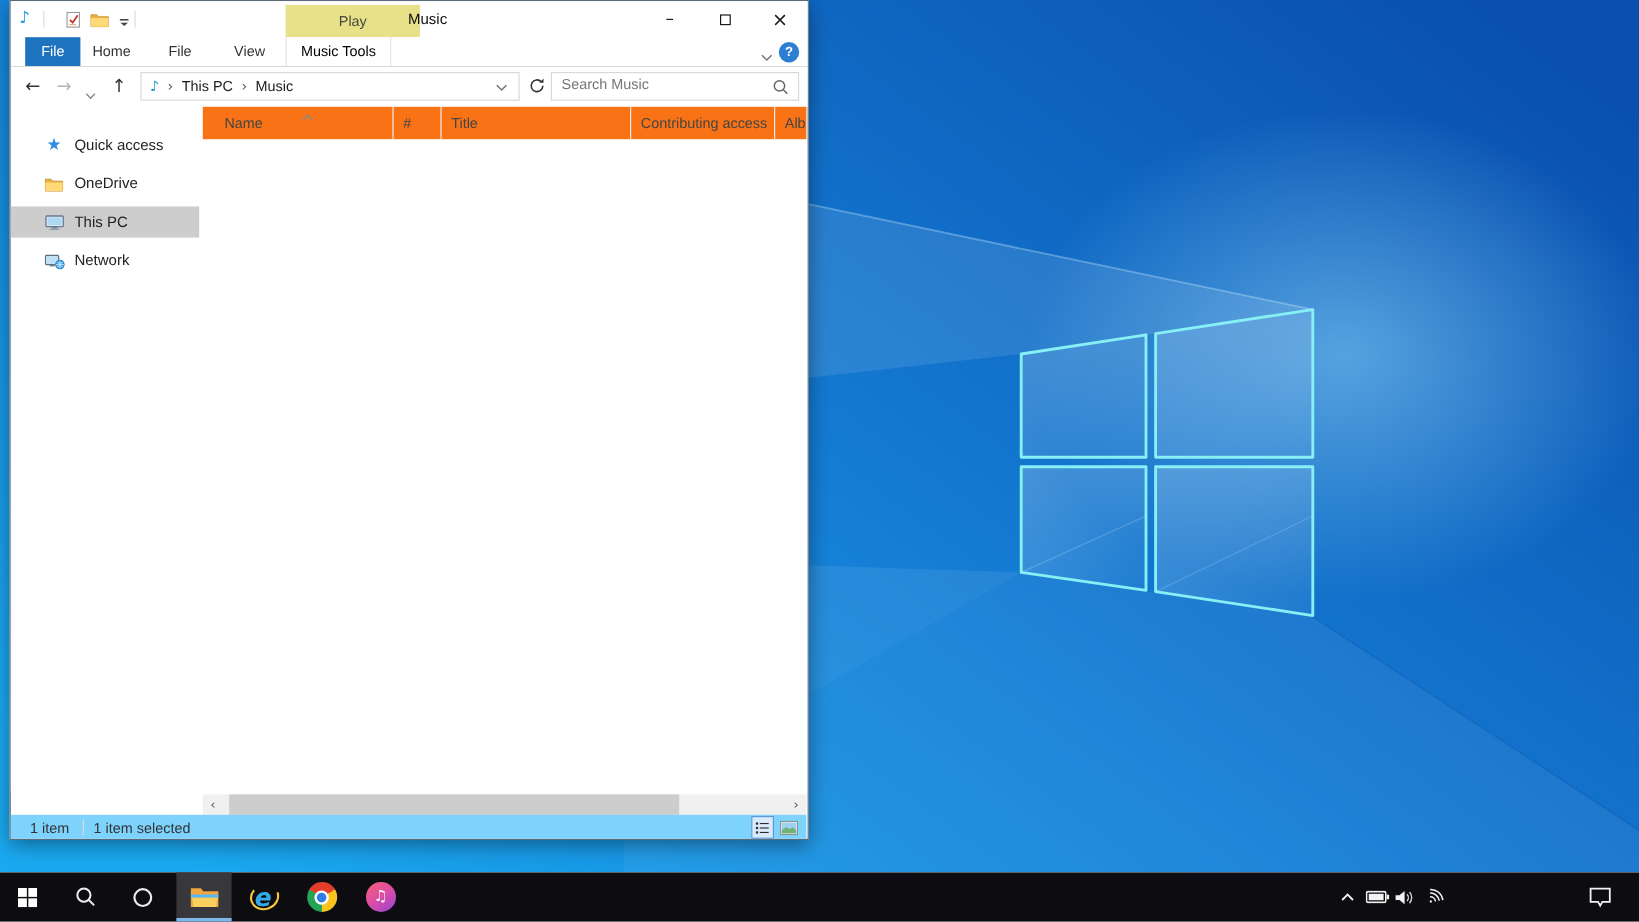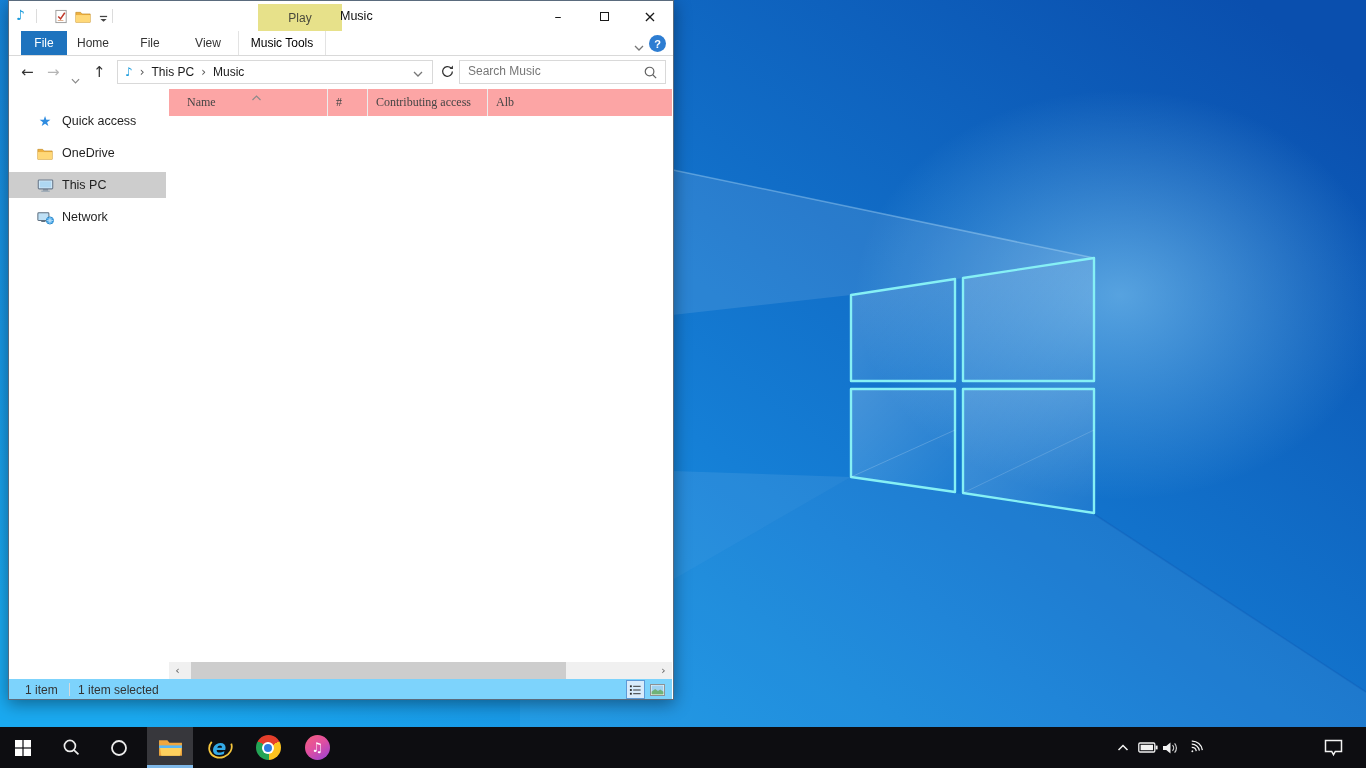--- a/index.html
+++ b/index.html
@@ -12,22 +12,22 @@
 
   
   .window { position:absolute; left:8px; top:0; width:666px; height:700px;
     background:#fff; border:1px solid #5a6b7d; box-shadow:0 4px 16px rgba(0,0,0,.4); }
 
   
   .titlebar { position:absolute; left:0; top:0; right:0; height:30px; background:#fff; }
   .win-icon { position:absolute; left:7px; top:6px; font-size:14px; color:#1a9bdc; }
   .tb-sep { position:absolute; top:8px; width:1px; height:14px; background:#dcdcdc; }
   .qat-btn { position:absolute; top:7px; width:16px; height:16px; display:flex; align-items:center; justify-content:center; }
-  .play-tab { position:absolute; left:229px; top:3px; width:84px; height:27px; background:#e7e18a;
-    color:#4a4a3c; font-size:12px; display:flex; align-items:center; justify-content:center;margin-left:20px; }
+  .play-tab { position:absolute; left:229px; top:3px; width:112px; height:27px; background:#e7e18a;
+    color:#4a4a3c; font-size:12px; display:flex; align-items:center; justify-content:center; }
   .window-title { position:absolute; left:331px; top:8px; font-size:12.5px; color:#0f0f0f; }
   .win-controls { position:absolute; right:0; top:0; display:flex; }
   .win-btn { width:46px; height:30px; display:flex; align-items:center; justify-content:center; color:#1a1a1a; font-size:14px; }
   .maximize-glyph { width:9px; height:9px; border:1px solid #1a1a1a; }
 
   
   .tabs-row { position:absolute; top:30px; left:0; right:0; height:25px; background:#fff;
     border-bottom:1px solid #d9d9d9; font-size:12px; }
   .tab { position:absolute; top:0; height:24px; display:flex; align-items:center; justify-content:center; color:#333;text-align:right; }
   .tab-file { left:12px; width:46px; background:#1e73be; color:#fff; }
@@ -59,21 +59,21 @@
   
   .sidebar { position:absolute; top:88px; left:0; width:157px; bottom:40px; padding-top:19px; background:#fff; }
   .side-item { height:26px; margin-bottom:6px; display:flex; align-items:center; padding-left:27px;
     font-size:12.5px; color:#1f1f1f; }
   .side-item.selected { background:#cdcdcd; }
   .side-icon { width:18px; height:17px; margin-right:8px; display:flex; align-items:center; justify-content:center; }
   .qa-star { color:#2f8ce0; font-size:14px; }
 
   
   .list-header { position:absolute; top:88px; left:160px; right:1px; height:27px; display:flex;
-    font-size:12px; color:#454545; background:#fca5a5;font-family:Liberation Serif, serif; }
+    font-size:12px; color:#454545; background:#f97316; }
   .col { display:flex; align-items:center; padding-left:8px; border-right:1px solid #ececec; }
   .col-name { width:159px; padding-left:18px; }
   .col-num { width:40px; }
   .col-title { width:158px; }
   .col-artists { width:120px; }
   .col-album { flex:1; border-right:none; }
   .sort-caret { position:absolute; left:82px; top:1px; }
 
   .file-row { position:absolute; top:120px; left:170px; right:1px; height:23px;
     background:#cce8ff; border:1px solid #98c9ef; display:flex; align-items:center; }
@@ -289,20 +289,23 @@
       <span>Name</span>
       <span class="sort-caret">
         <svg width="11" height="6" viewBox="0 0 10 6">
           <path d="M1 5 L5 1 L9 5" stroke="#8a8a8a" stroke-width="1.2" fill="none"></path>
         </svg>
       </span>
     </div>
     <div class="col col-num">
       <span>#</span>
     </div>
+    <div class="col col-title">
+      <span>Title</span>
+    </div>
     <div class="col col-artists">
       <span>Contributing access</span>
     </div>
     <div class="col col-album">
       <span>Alb</span>
     </div>
   </div>
 
 
   <div class="hscroll">

